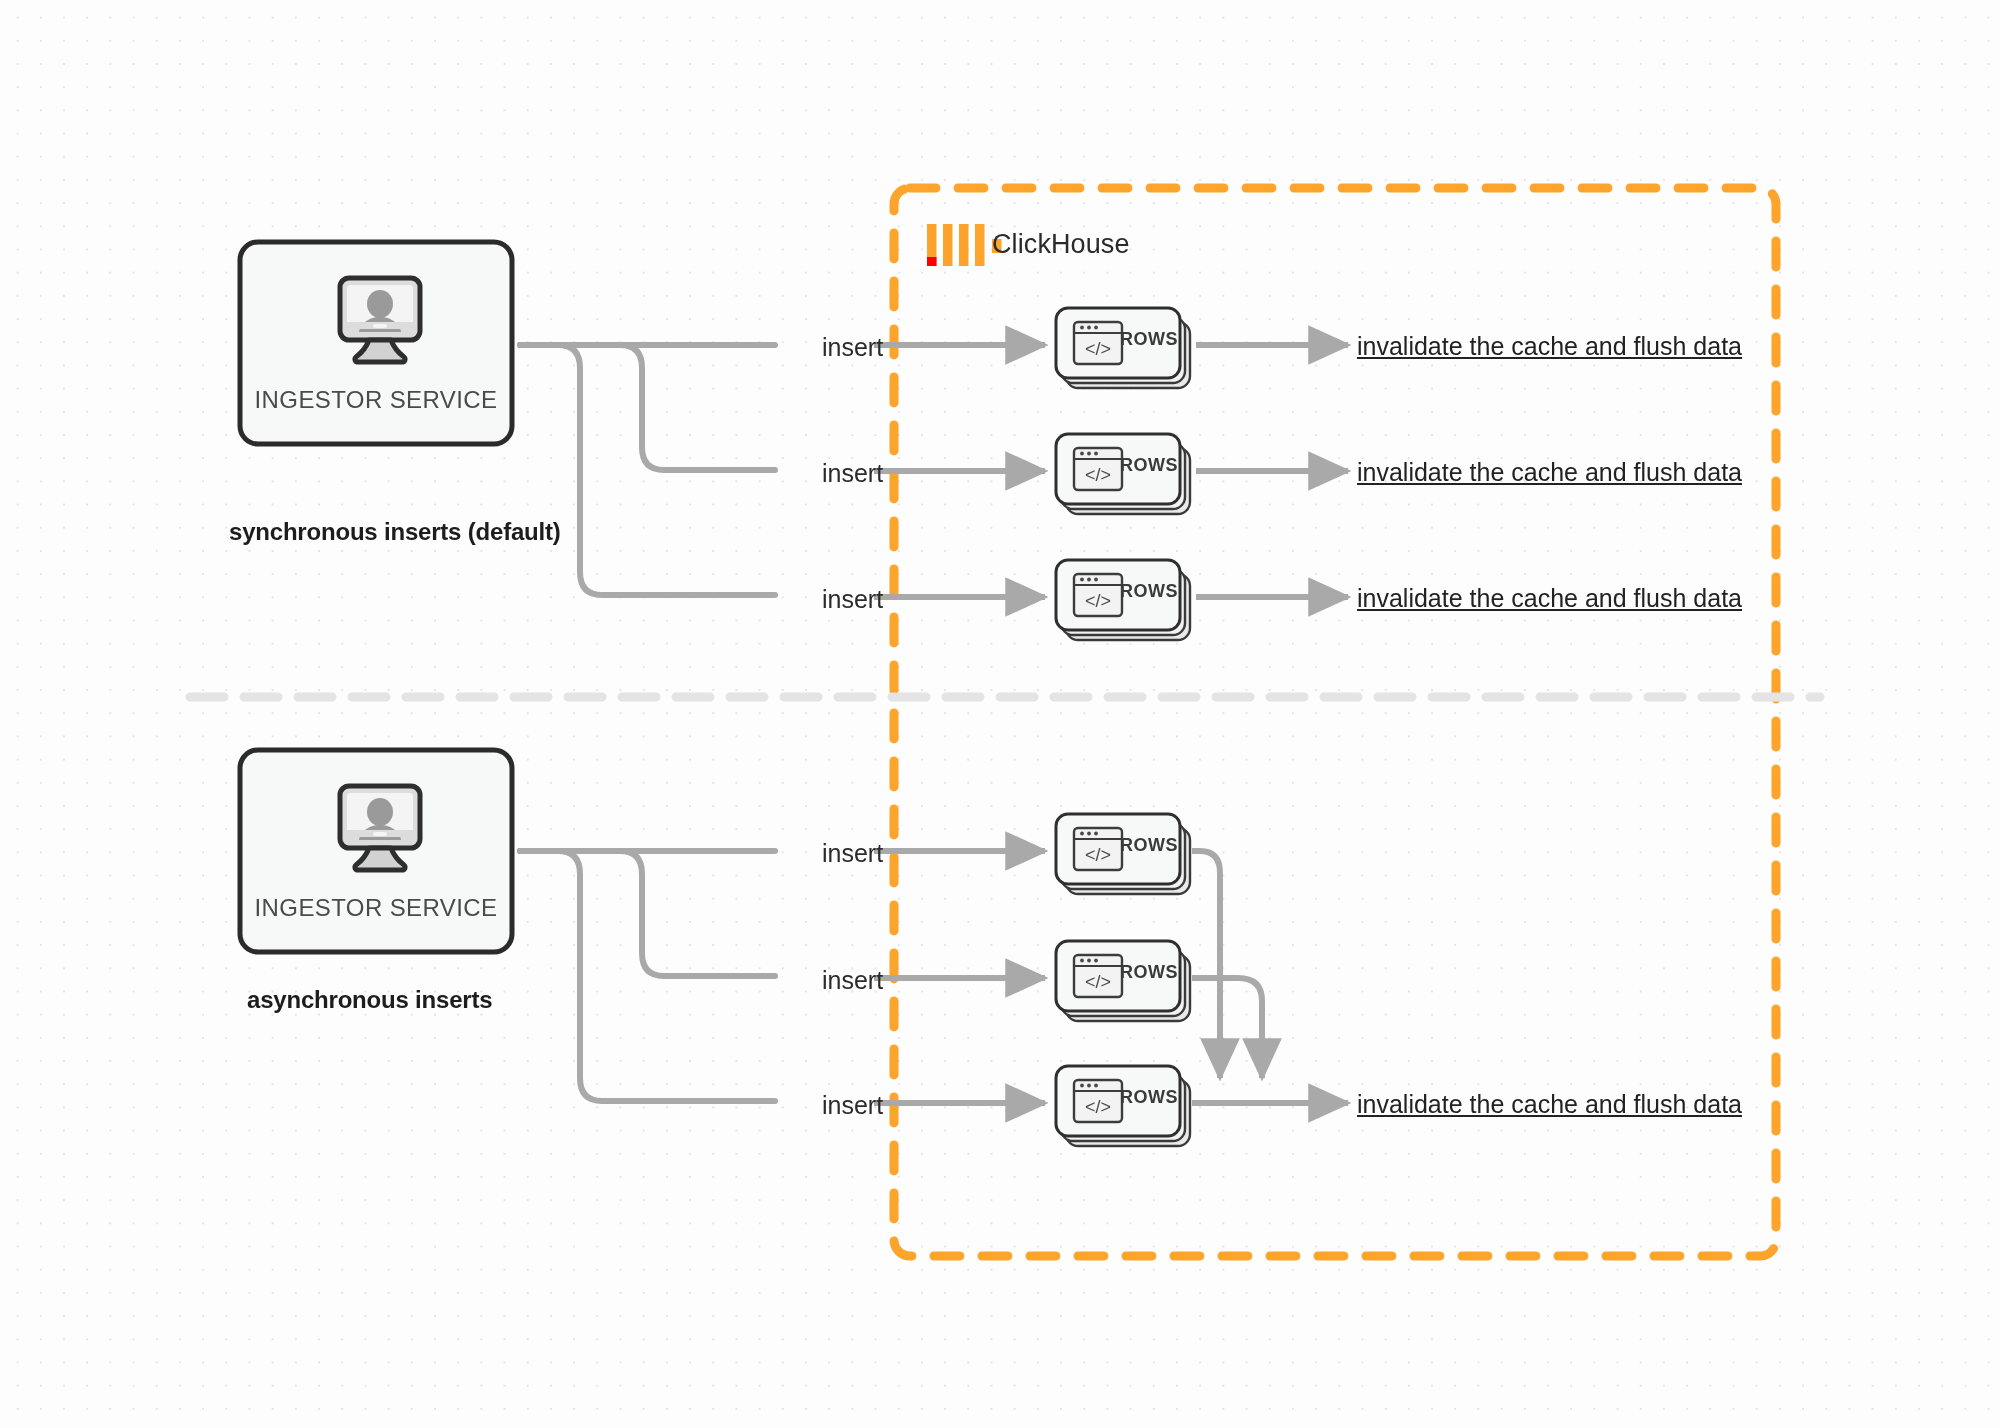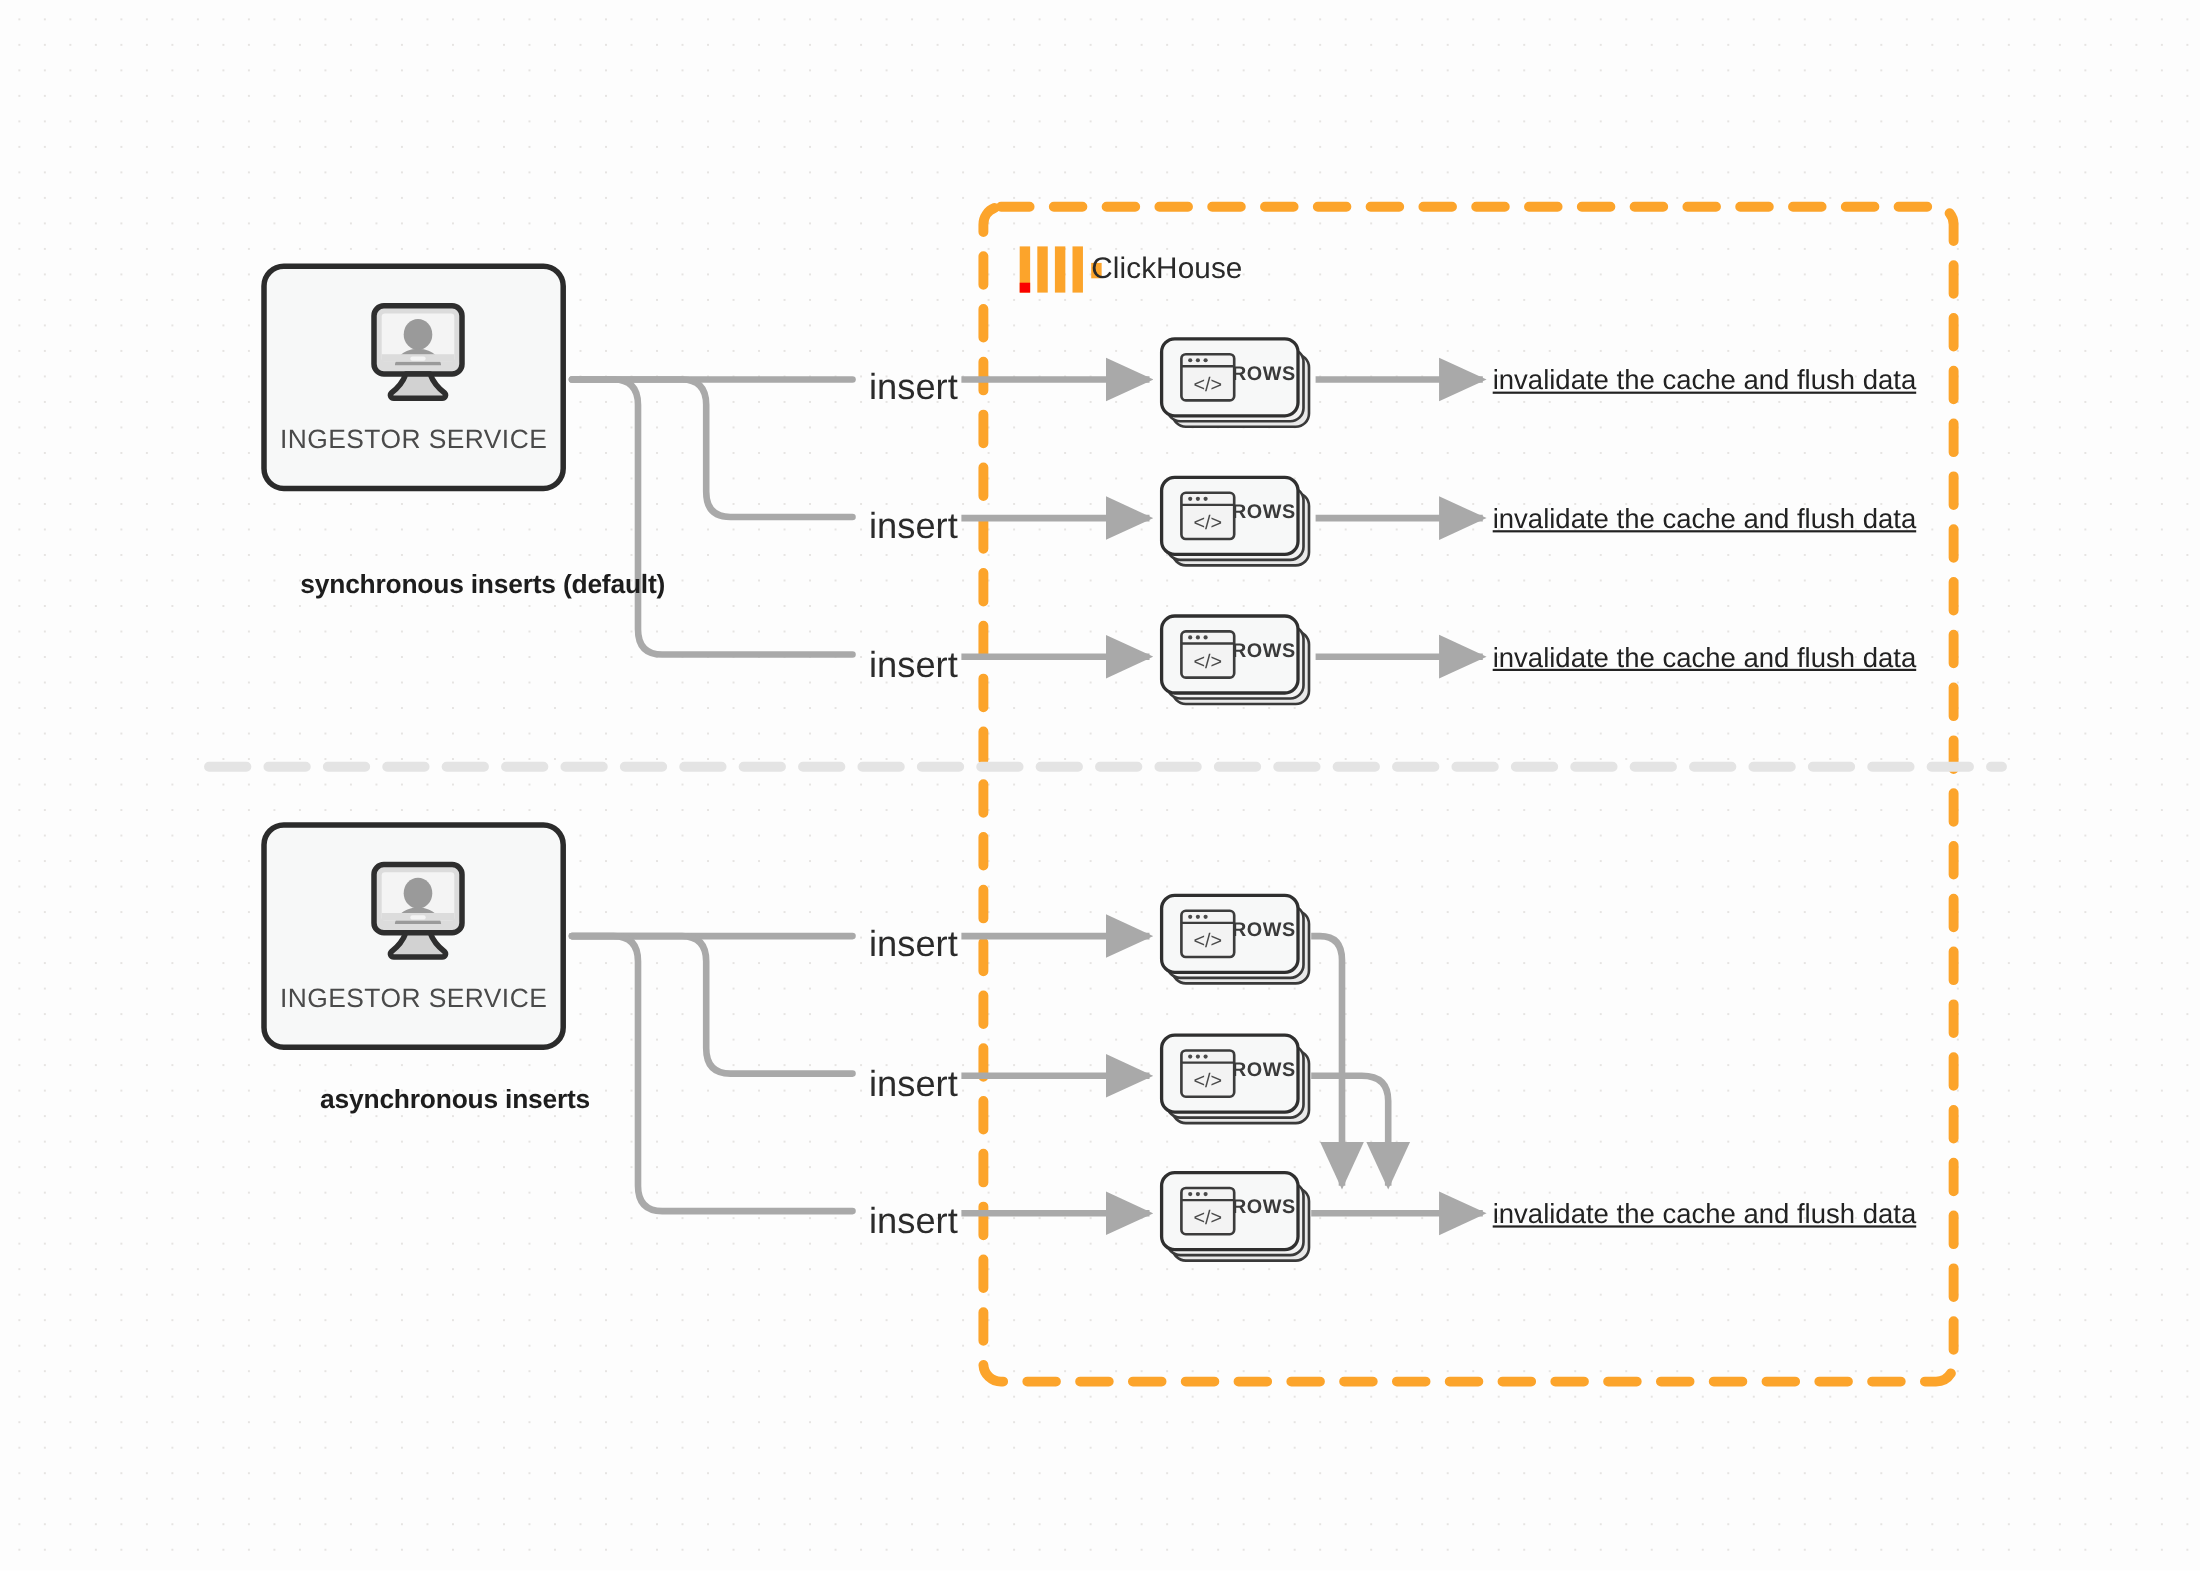--- a/index.html
+++ b/index.html
@@ -25,34 +25,34 @@
     width: 2000px;
     height: 1428px;
   }
   .txt {
     position: absolute;
     white-space: nowrap;
     color: #252525;
     font-family: "Liberation Sans", sans-serif;
   }
   .insert-label {
-    font-size: 33px;
+    font-size: 25px;
     color: #2b2b2b;
+    margin-left: 32px;
   }
   .flush-label {
     font-size: 25px;
     color: #222222;
     text-decoration: underline;
   }
   .section-label {
     font-size: 24px;
     font-weight: bold;
     color: #1d1d1d;
     letter-spacing: -0.2px;
-    margin-left: 44px;
   }
   .ch-label {
     font-size: 27px;
     color: #2a2a2a;
     letter-spacing: 0.1px;
   }
   .rows-label {
     font-size: 18px;
     font-weight: bold;
     color: #3a3a3a;

